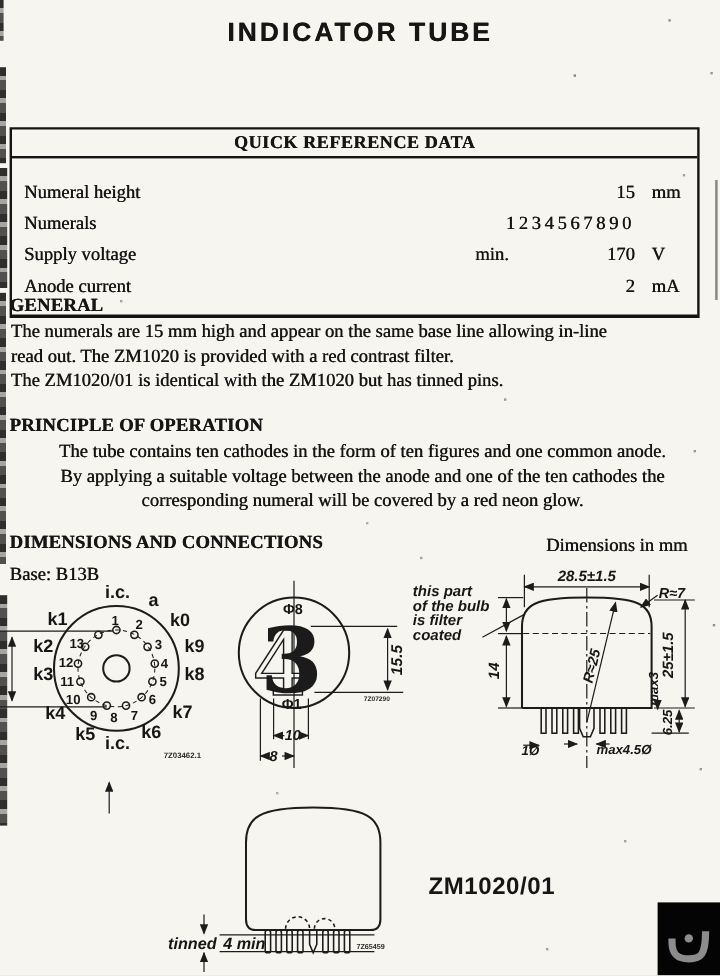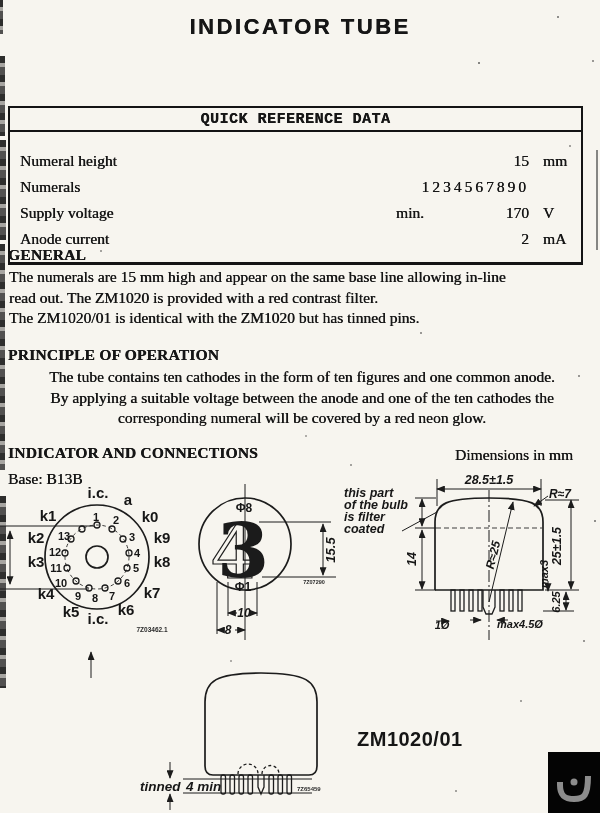--- a/index.html
+++ b/index.html
@@ -4,21 +4,21 @@
 <style>
   html,body{margin:0;padding:0;background:#e8e6e0;}
   .page{position:relative;width:600px;height:813px;background:#f7f5ef;overflow:hidden;
         font-family:"Liberation Serif",serif;color:#161616;}
   .doc{text-shadow:0.35px 0 0 currentColor;}
   .title{position:absolute;top:14px;left:0;width:100%;text-align:center;
          font-family:Liberation Sans, sans-serif;font-weight:bold;font-size:22px;letter-spacing:2.5px;}
   .intro{position:absolute;top:73px;left:10px;font-size:15.5px;}
   .qr{position:absolute;top:106px;left:8px;width:571px;border:2px solid #141414;border-bottom-width:3px;background:transparent;}
   .qr-header{border-bottom:2px solid #141414;text-align:center;font-weight:bold;font-size:15px;
-             padding:3px 0 2px 0;letter-spacing:0.5px;font-family:Liberation Mono, monospace;}
+             padding:3px 0 2px 0;letter-spacing:0.5px;}
   .qr-rows{padding:20px 0 6px 0;}
   .qr-row{display:flex;align-items:baseline;height:26px;font-size:15.5px;padding-left:10px;}
   .qr-label{flex:1;}
   .qr-cond{width:60px;text-align:right;}
   .qr-value{width:105px;text-align:right;}
   .qr-value.wide{width:170px;letter-spacing:3px;}
   .qr-unit{width:52px;padding-left:14px;box-sizing:border-box;}
   .sect-head{position:absolute;left:8px;font-weight:bold;font-size:15.5px;letter-spacing:0.2px;}
   .para{position:absolute;left:9px;width:586px;font-size:15.5px;line-height:20.5px;}
   .dims-note{position:absolute;top:446px;left:455px;font-size:15.5px;}
@@ -100,21 +100,21 @@
     <div>The ZM1020/01 is identical with the ZM1020 but has tinned pins.</div>
   </div>
 
   <div class="sect-head doc" style="top:346px;">PRINCIPLE OF OPERATION</div>
   <div class="para doc" style="top:367px;text-align:center;">
     <div>The tube contains ten cathodes in the form of ten figures and one common anode.</div>
     <div>By applying a suitable voltage between the anode and one of the ten cathodes the</div>
     <div>corresponding numeral will be covered by a red neon glow.</div>
   </div>
 
-  <div class="sect-head doc" style="top:444px;">INDICATOR AND CONNECTIONS</div>
+  <div class="sect-head doc" style="top:444px;">DIMENSIONS AND CONNECTIONS</div>
   <div class="dims-note doc">Dimensions in mm</div>
   <div class="base-note doc">Base: B13B</div>
 
   <svg style="top:470px;" width="600" height="175" viewBox="0 470 600 175">
     <defs>
       <marker id="arr" viewBox="0 0 10 8" refX="9" refY="4" markerWidth="9" markerHeight="7" orient="auto-start-reverse" markerUnits="userSpaceOnUse">
         <path d="M0,0 L10,4 L0,8 Z" fill="#1c1c1c"></path>
       </marker>
     </defs>
 

